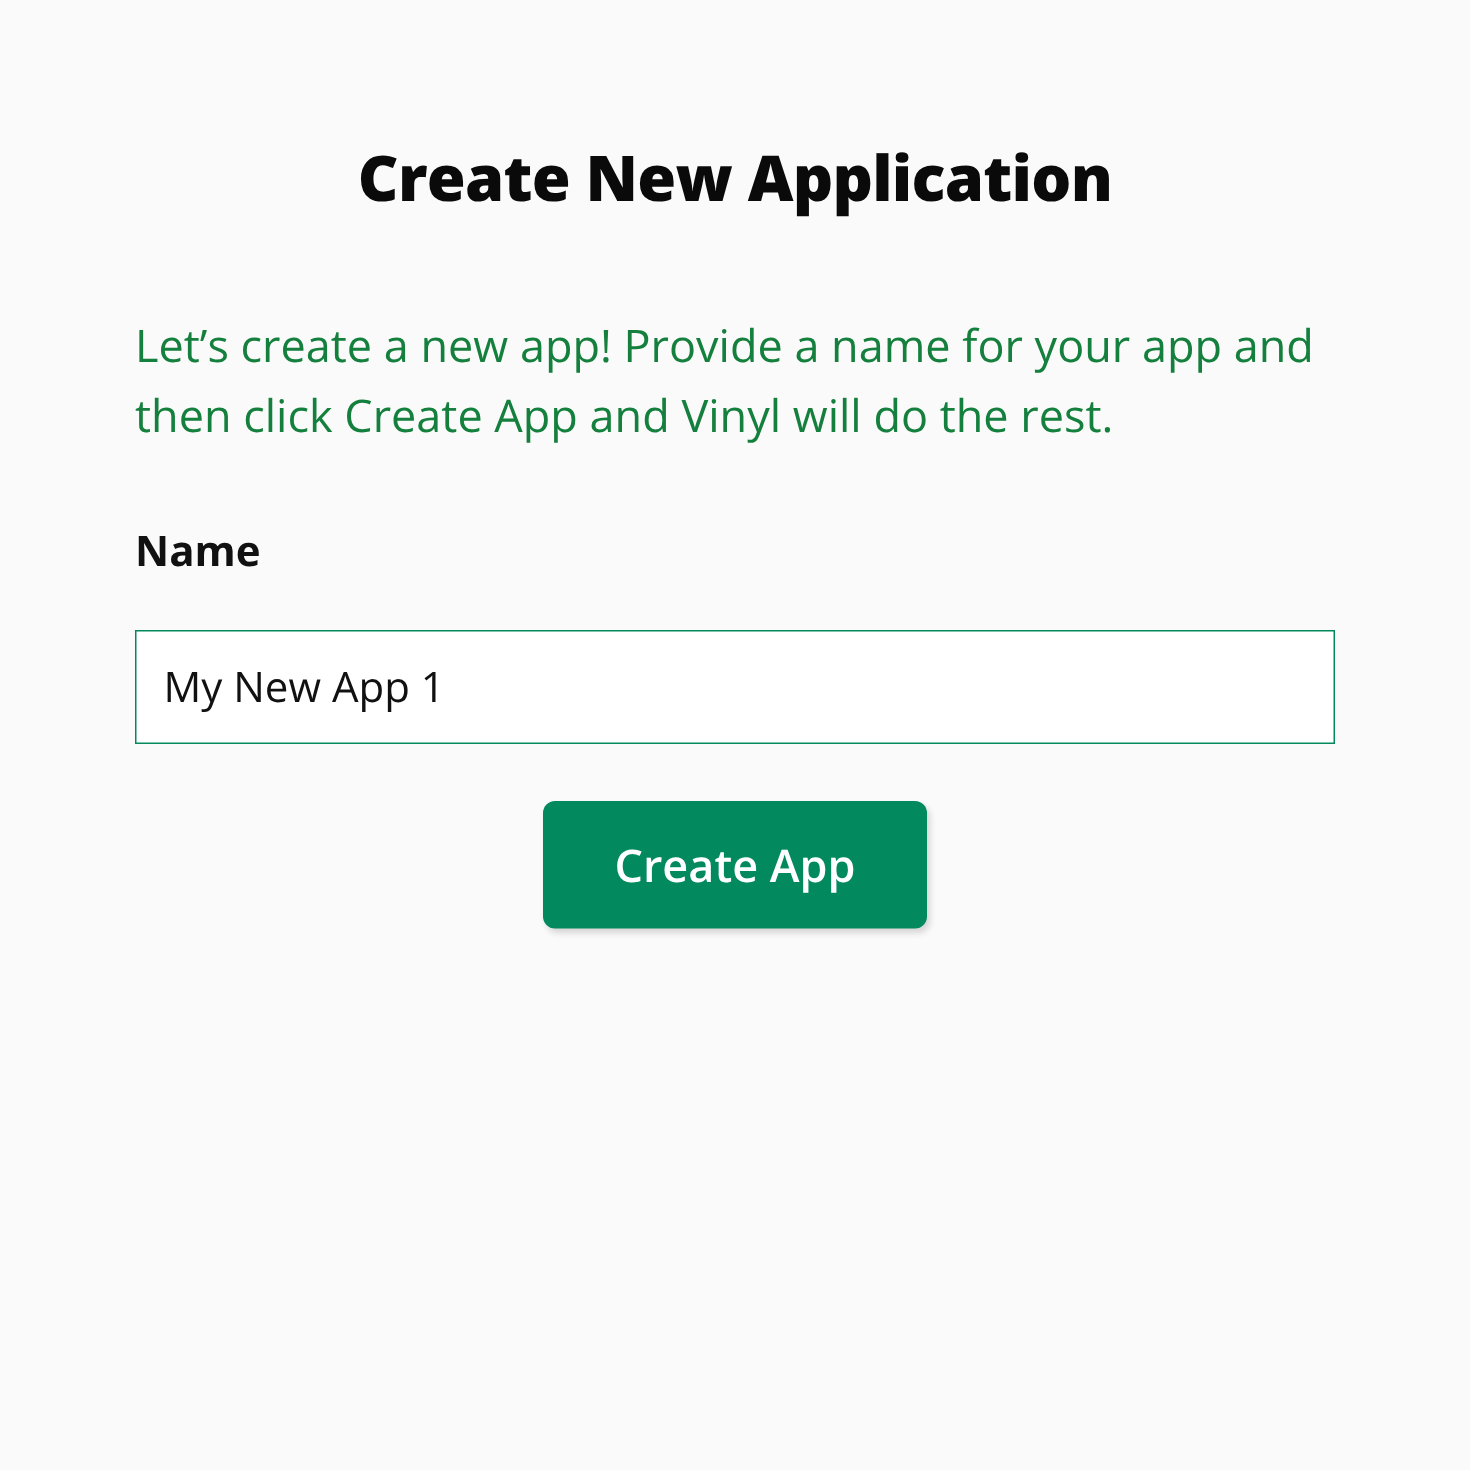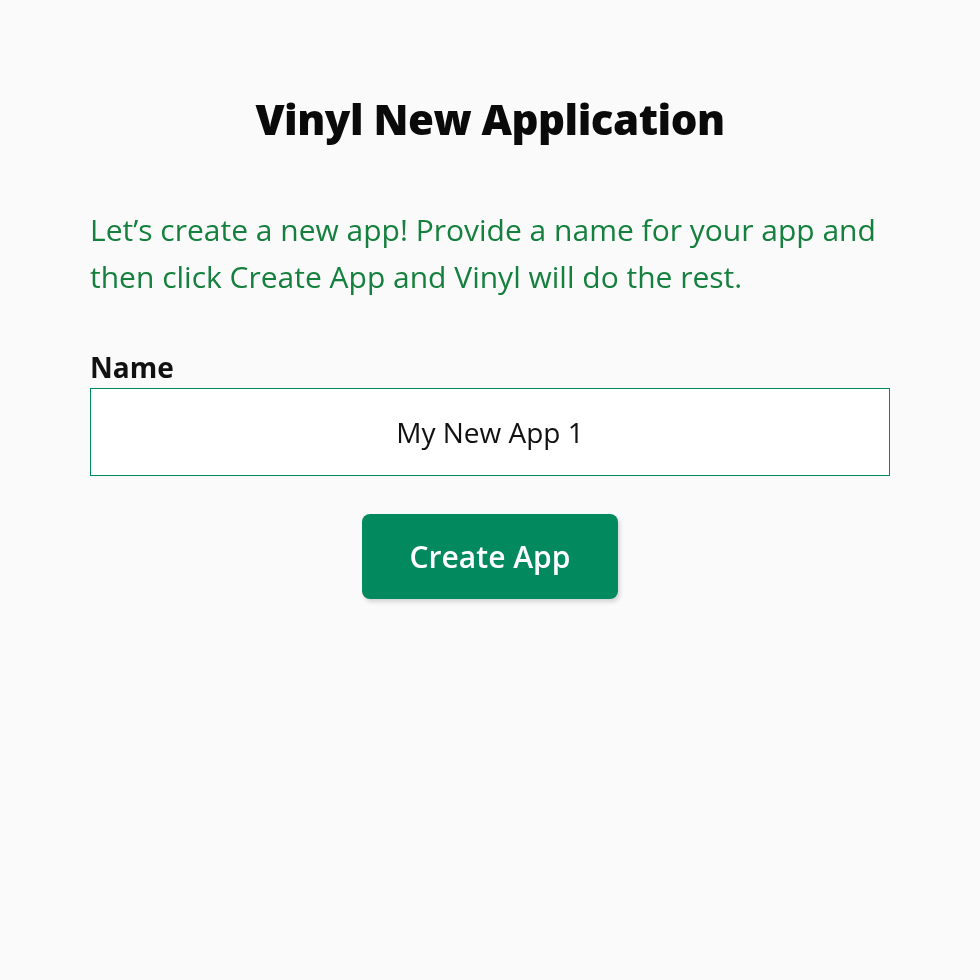--- a/index.html
+++ b/index.html
@@ -29,34 +29,33 @@
       font-size: 30px;
       line-height: 1.55;
       color: #15803d;
       margin-bottom: 48px;
       font-weight: 400;
     }
     .field-label {
       font-size: 28px;
       font-weight: 700;
       color: #111;
-      margin-bottom: 2px;
+      margin-bottom: 34px;
       display: block;
     }
     .name-input {
       width: 100%;
-      height: 88px;
+      height: 76px;
       border: 1.5px solid #028a5e;
       background: #fff;
       font-size: 28px;
       padding: 0 18px;
       color: #111;
       outline: none;
       font-family: inherit;
-      text-align: center;
     }
     .button-row {
       text-align: center;
       margin-top: 38px;
     }
     .create-btn {
       display: inline-block;
       background: #028a5e;
       color: #fff;
       font-size: 30px;
@@ -67,21 +66,21 @@
       cursor: pointer;
       box-shadow: 2px 3px 4px rgba(0,0,0,0.15);
       font-family: inherit;
       text-align: center;
     }
   </style>
 </head>
 <body>
 
 <div class="container">
-  <h1 class="title">Vinyl New Application</h1>
+  <h1 class="title">Create New Application</h1>
   <p class="description">Let’s create a new app! Provide a name for your app and then click Create App and Vinyl will do the rest.</p>
 
   <label class="field-label">Name</label>
   <input type="text" class="name-input" value="My New App 1" style="">
 
   <div class="button-row">
     <button class="create-btn">Create App</button>
   </div>
 </div>
 

